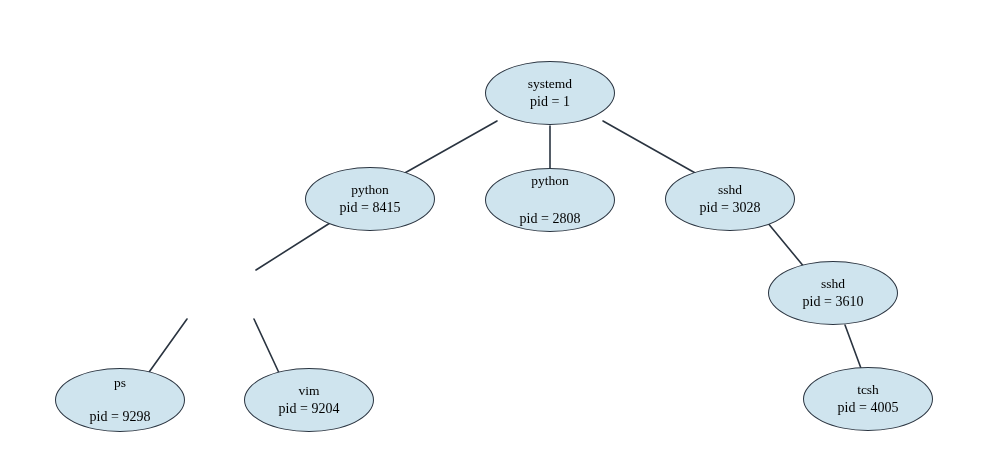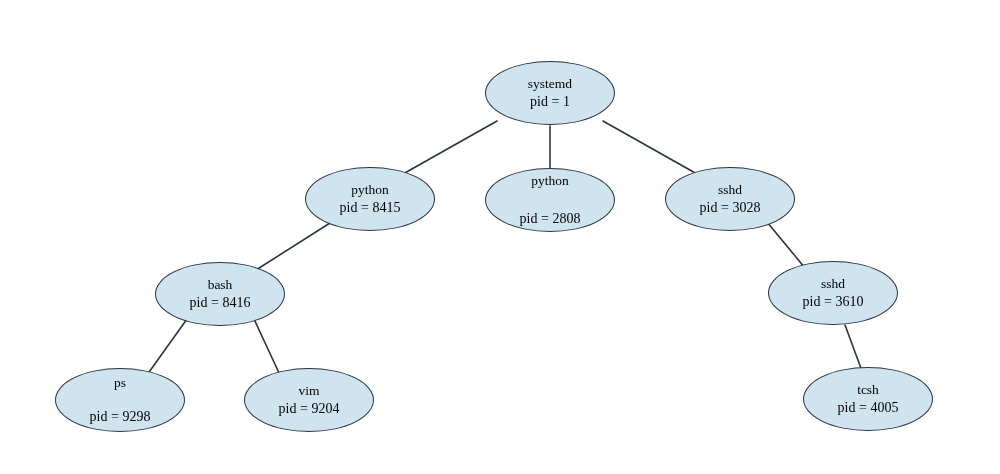--- a/index.html
+++ b/index.html
@@ -84,24 +84,20 @@
         <div class="node-pid">pid = 8415</div>
       </div>
       <div class="node" style="width: 130px; height: 64px; left: 485px; top: 168px; background: rgb(207, 228, 238); border-color: rgb(42, 52, 64); gap: 20px;">
         <div class="node-name">python</div>
         <div class="node-pid">pid = 2808</div>
       </div>
       <div class="node" style="width: 130px; height: 64px; left: 665px; top: 167px; background: rgb(207, 228, 238); border-color: rgb(42, 52, 64);">
         <div class="node-name">sshd</div>
         <div class="node-pid">pid = 3028</div>
       </div>
-      <div class="node" style="width: 130px; height: 64px; left: 155px; top: 262px; background: rgb(207, 228, 238); border-color: rgb(42, 52, 64);">
-        <div class="node-name">bash</div>
-        <div class="node-pid">pid = 8416</div>
-      </div>
       <div class="node" style="width: 130px; height: 64px; left: 768px; top: 261px; background: rgb(207, 228, 238); border-color: rgb(42, 52, 64);">
         <div class="node-name">sshd</div>
         <div class="node-pid">pid = 3610</div>
       </div>
       <div class="node" style="width: 130px; height: 64px; left: 55px; top: 368px; background: rgb(207, 228, 238); border-color: rgb(42, 52, 64); gap: 16px;">
         <div class="node-name">ps</div>
         <div class="node-pid">pid = 9298</div>
       </div>
       <div class="node" style="width: 130px; height: 64px; left: 244px; top: 368px; background: rgb(207, 228, 238); border-color: rgb(42, 52, 64); align-items: center;">
         <div class="node-name">vim</div>

